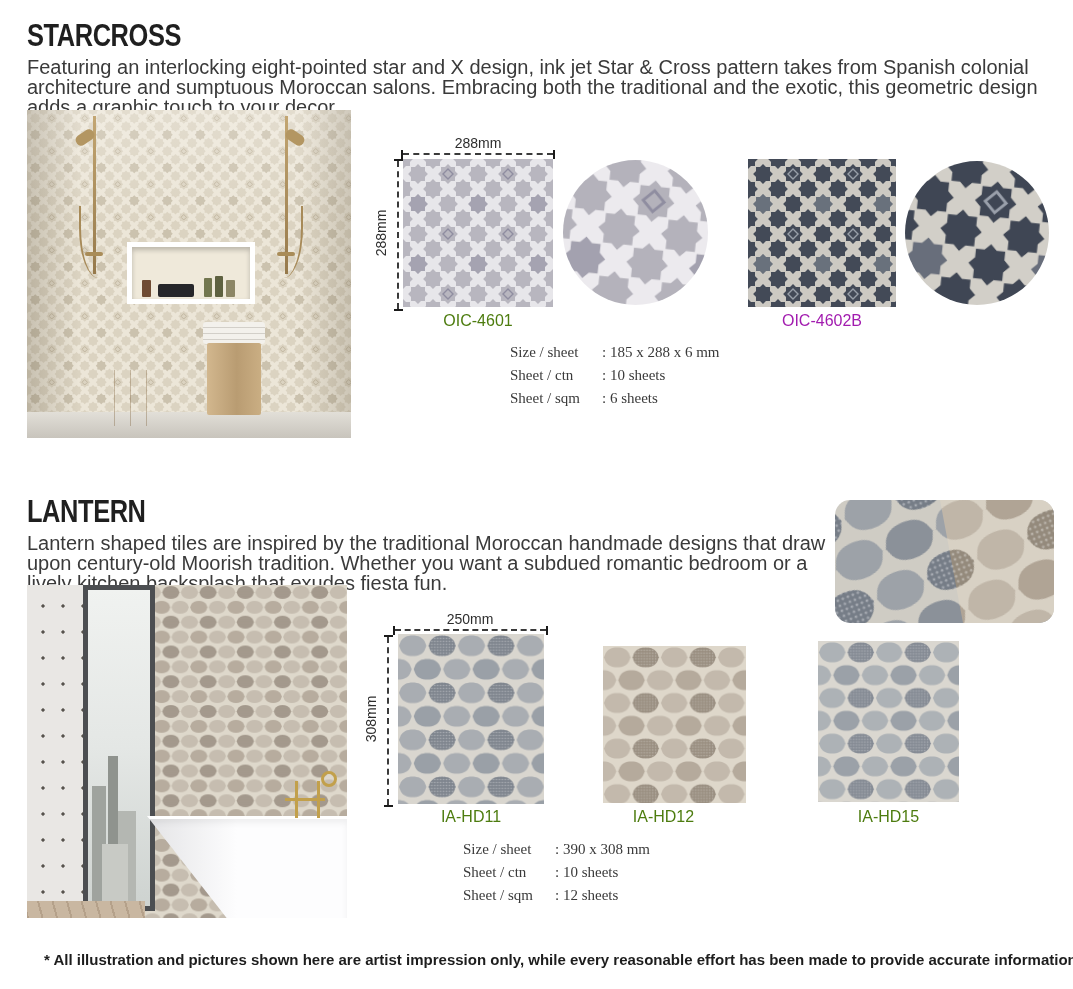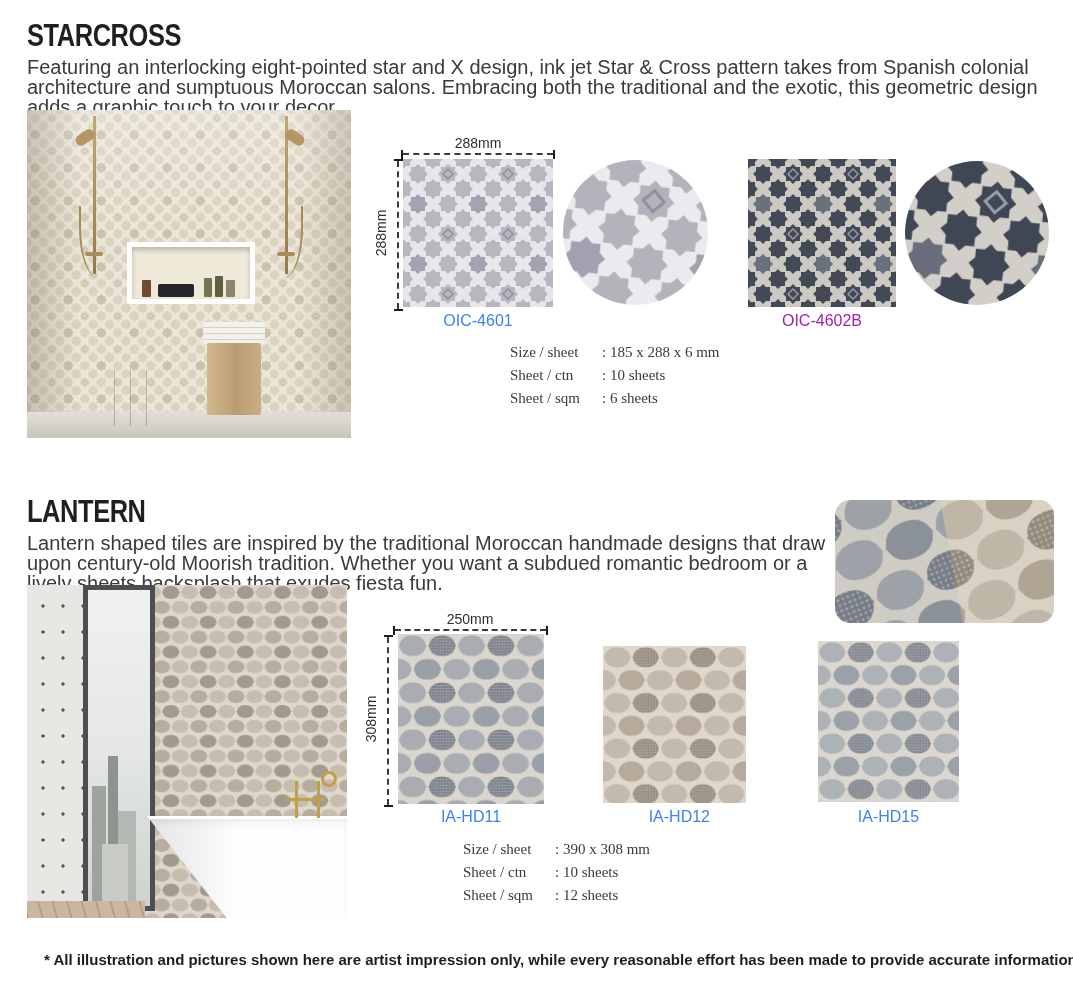--- a/index.html
+++ b/index.html
@@ -2,21 +2,21 @@
 <html><head>
 <meta charset="utf-8">
 <style>
   html,body{margin:0;padding:0;background:#ffffff;}
   #page{position:relative;width:1073px;height:989px;background:#fff;overflow:hidden;
         font-family:"Liberation Sans",sans-serif;color:#3a3a3a;}
   .abs{position:absolute;}
   .sec-title{font-size:31px;font-weight:700;color:#1f1f1f;letter-spacing:-.5px;
              transform:scaleX(.82);transform-origin:left top;white-space:nowrap;}
   .sec-desc{font-size:20px;line-height:20px;color:#3a3a3a;}
-  .code{font-size:16px;color:#3b82f6;text-align:center;}
+  .code{font-size:16px;color:#4d7c0f;text-align:center;}
   .code.highlight{color:#a21caf;}
   .dim-label{font-size:14px;color:#2e2e2e;text-align:center;white-space:nowrap;}
   .dim-h{height:9px;border-left:2px solid #1a1a1a;border-right:2px solid #1a1a1a;}
   .dim-h .dash{position:absolute;left:0;right:0;top:3px;border-top:2px dashed #3a3a3a;}
   .dim-v{width:9px;border-top:2px solid #1a1a1a;border-bottom:2px solid #1a1a1a;}
   .dim-v .dash{position:absolute;top:0;bottom:0;left:3px;border-left:2px dashed #3a3a3a;}
   .rot{transform:translate(-50%,-50%) rotate(-90deg);transform-origin:center;}
   .spec-row{display:flex;font-size:15px;line-height:23px;color:#3a3a3a;font-family:Liberation Serif, serif;}
   .spec-row .sl{width:92px;}
   .footnote{font-size:15px;font-weight:700;color:#1d1d1d;white-space:nowrap;}
@@ -288,21 +288,21 @@
       <span class="sl">Sheet / ctn</span>
       <span>: 10 sheets</span>
     </div>
     <div class="spec-row">
       <span class="sl">Sheet / sqm</span>
       <span>: 6 sheets</span>
     </div>
   </div>
 
   <div class="abs sec-title" style="left:27px;top:494px;">LANTERN</div>
-  <div class="abs sec-desc" style="left:27px;top:533px;width:800px;">Lantern shaped tiles are inspired by the traditional Moroccan handmade designs that draw upon century-old Moorish tradition. Whether you want a subdued romantic bedroom or a lively sheets backsplash that exudes fiesta fun.</div>
+  <div class="abs sec-desc" style="left:27px;top:533px;width:800px;">Lantern shaped tiles are inspired by the traditional Moroccan handmade designs that draw upon century-old Moorish tradition. Whether you want a subdued romantic bedroom or a lively kitchen backsplash that exudes fiesta fun.</div>
 
   <svg class="abs" style="left:835px;top:500px;" width="219" height="123">
     <defs>
       <clipPath id="rnd">
           <rect width="219" height="123" rx="15"></rect>
         </clipPath>
     </defs>
     <g clip-path="url(#rnd)">
       <rect width="219" height="123" fill="url(#ln-gray-lg)"></rect>
       <path d="M105 0 H219 V123 H128 Z" fill="url(#ln-beige-lg)"></path>
@@ -338,21 +338,21 @@
   <div class="abs dim-label rot" style="left:371px;top:719px;">308mm</div>
 
   <svg class="abs" style="left:398px;top:634px;" width="146" height="170">
     <rect width="146" height="170" fill="url(#ln-gray)"></rect>
   </svg>
   <div class="abs code" style="left:398px;top:808px;width:146px;">IA-HD11</div>
 
   <svg class="abs" style="left:603px;top:646px;" width="143" height="157">
     <rect width="143" height="157" fill="url(#ln-beige)"></rect>
   </svg>
-  <div class="abs code" style="left:567px;top:808px;width:143px;text-align:right;">IA-HD12</div>
+  <div class="abs code" style="left:592px;top:808px;width:143px;">IA-HD12</div>
 
   <svg class="abs" style="left:818px;top:641px;" width="141" height="161">
     <rect width="141" height="161" fill="url(#ln-gray15)"></rect>
   </svg>
   <div class="abs code" style="left:818px;top:808px;width:141px;">IA-HD15</div>
 
   <div class="abs" style="left:463px;top:838px;">
     <div class="spec-row">
       <span class="sl">Size / sheet</span>
       <span>: 390 x 308 mm</span>

